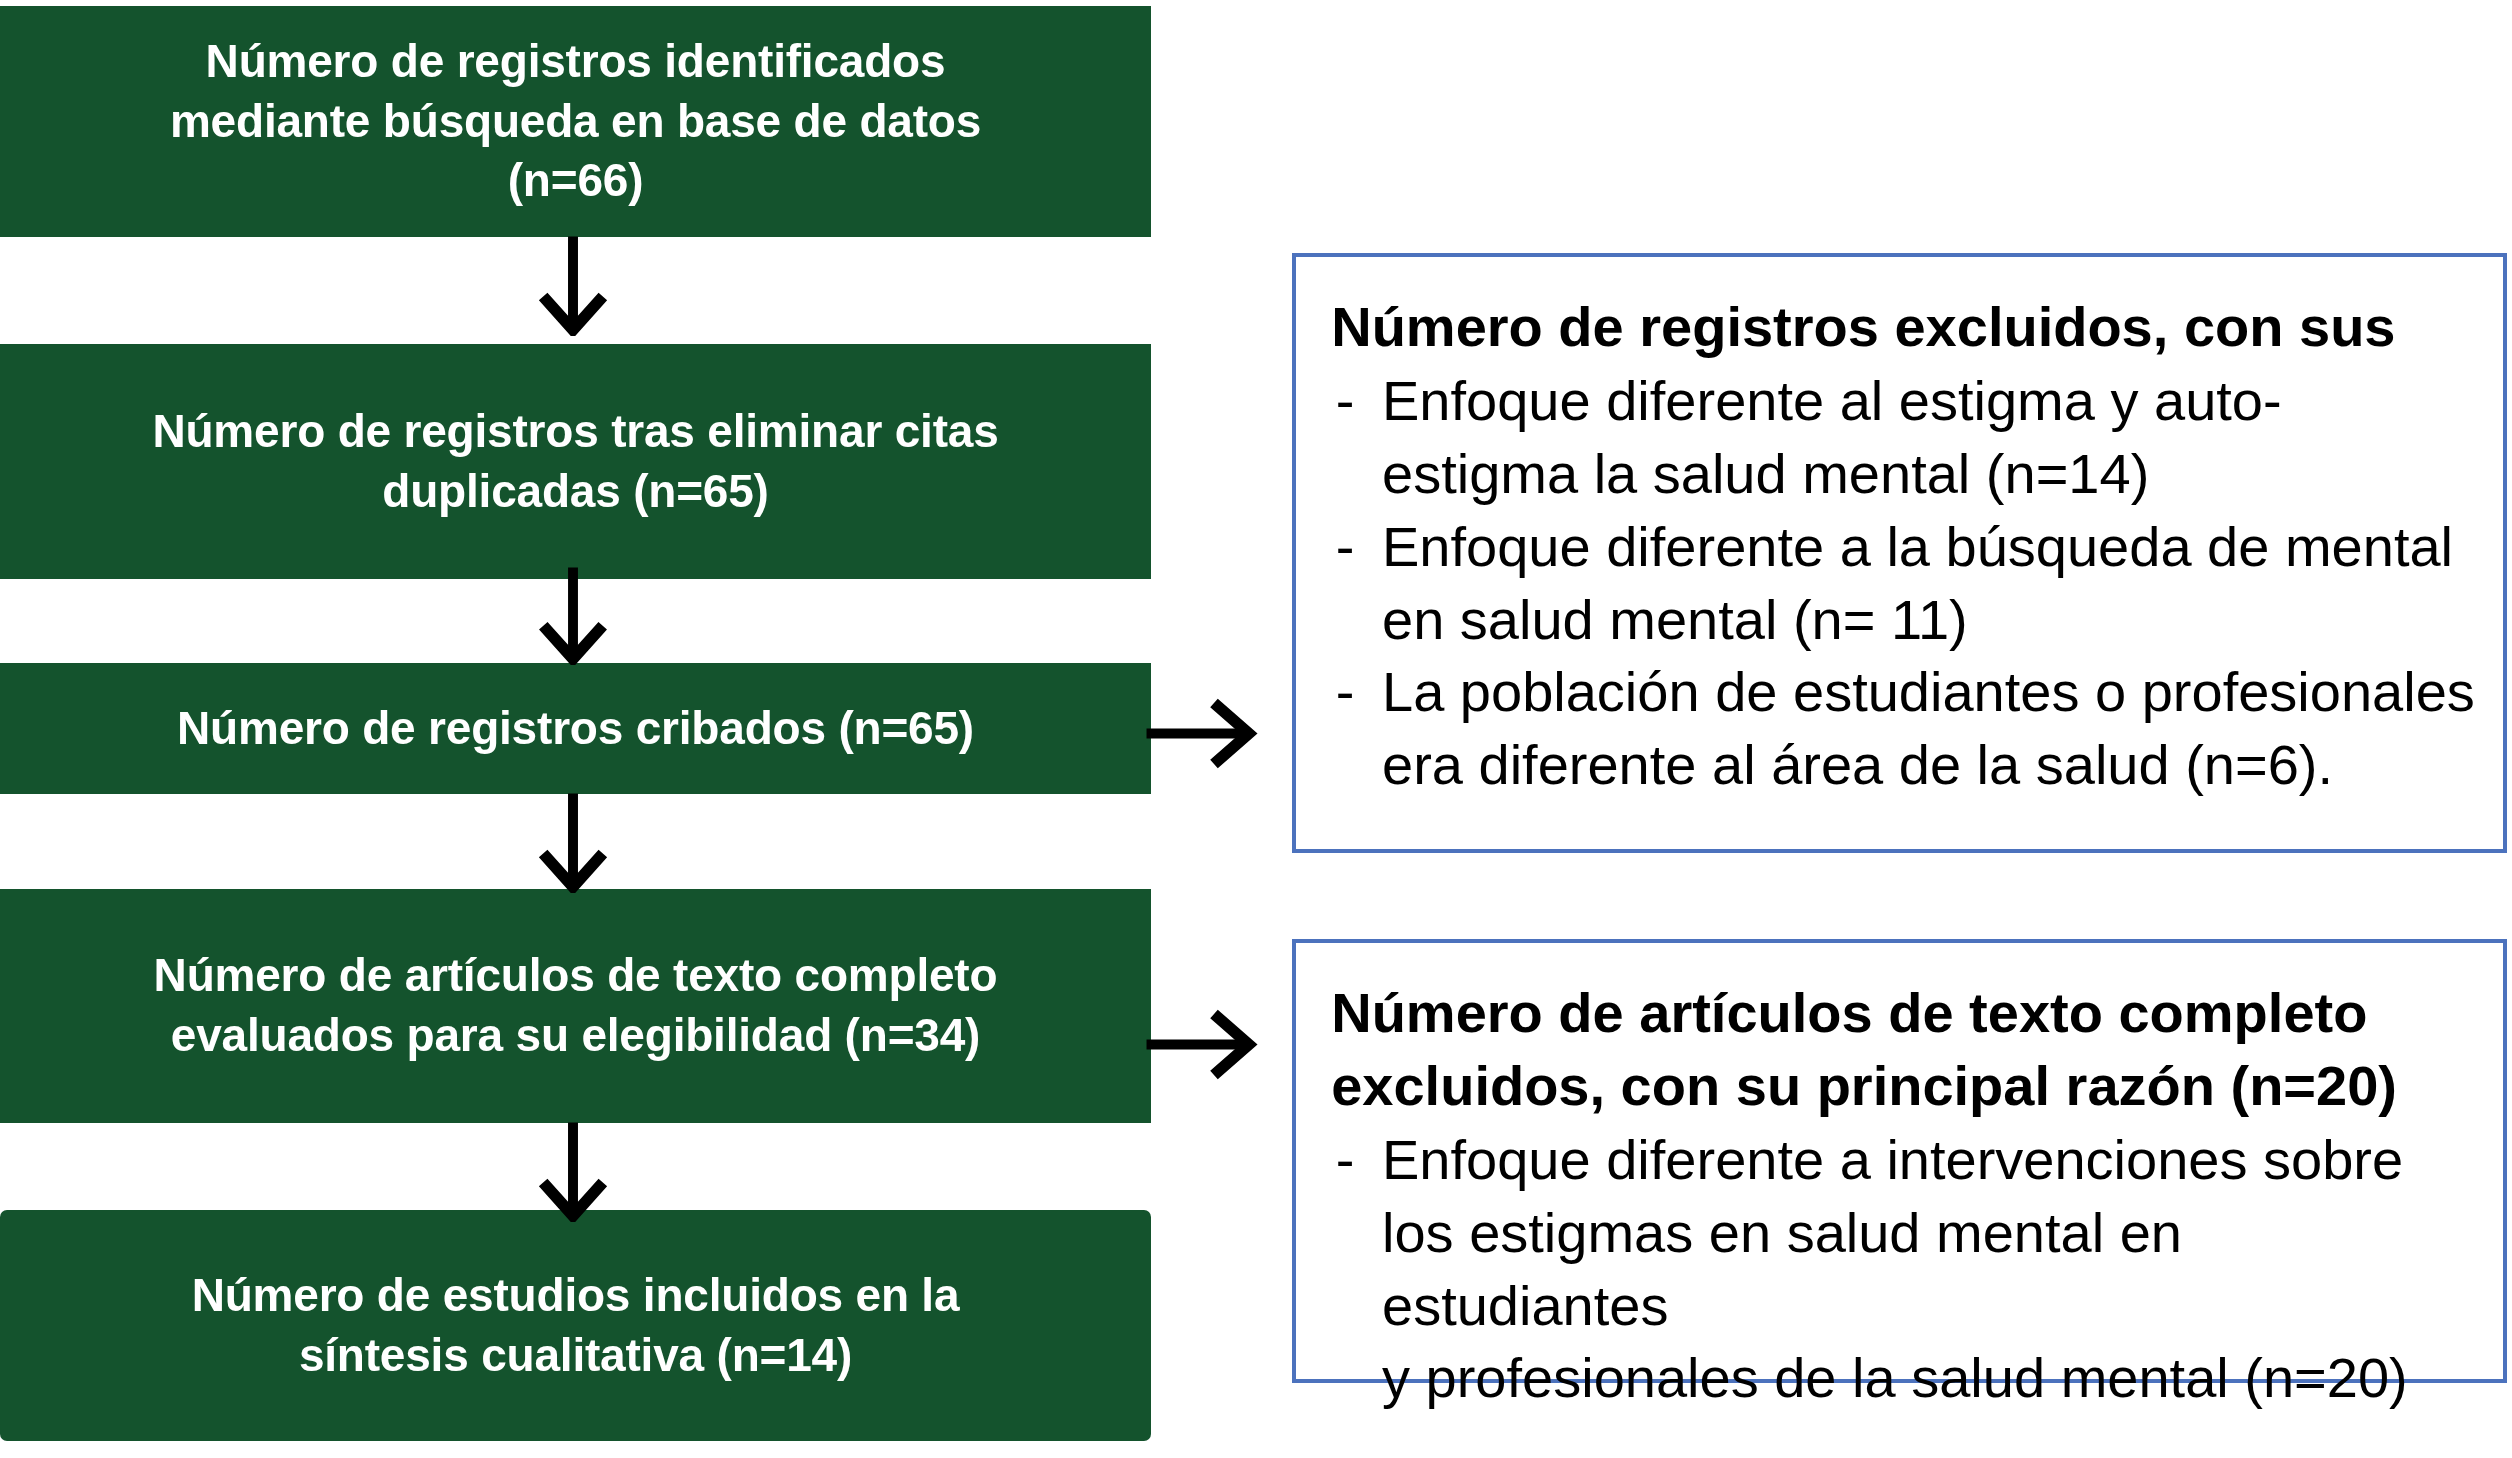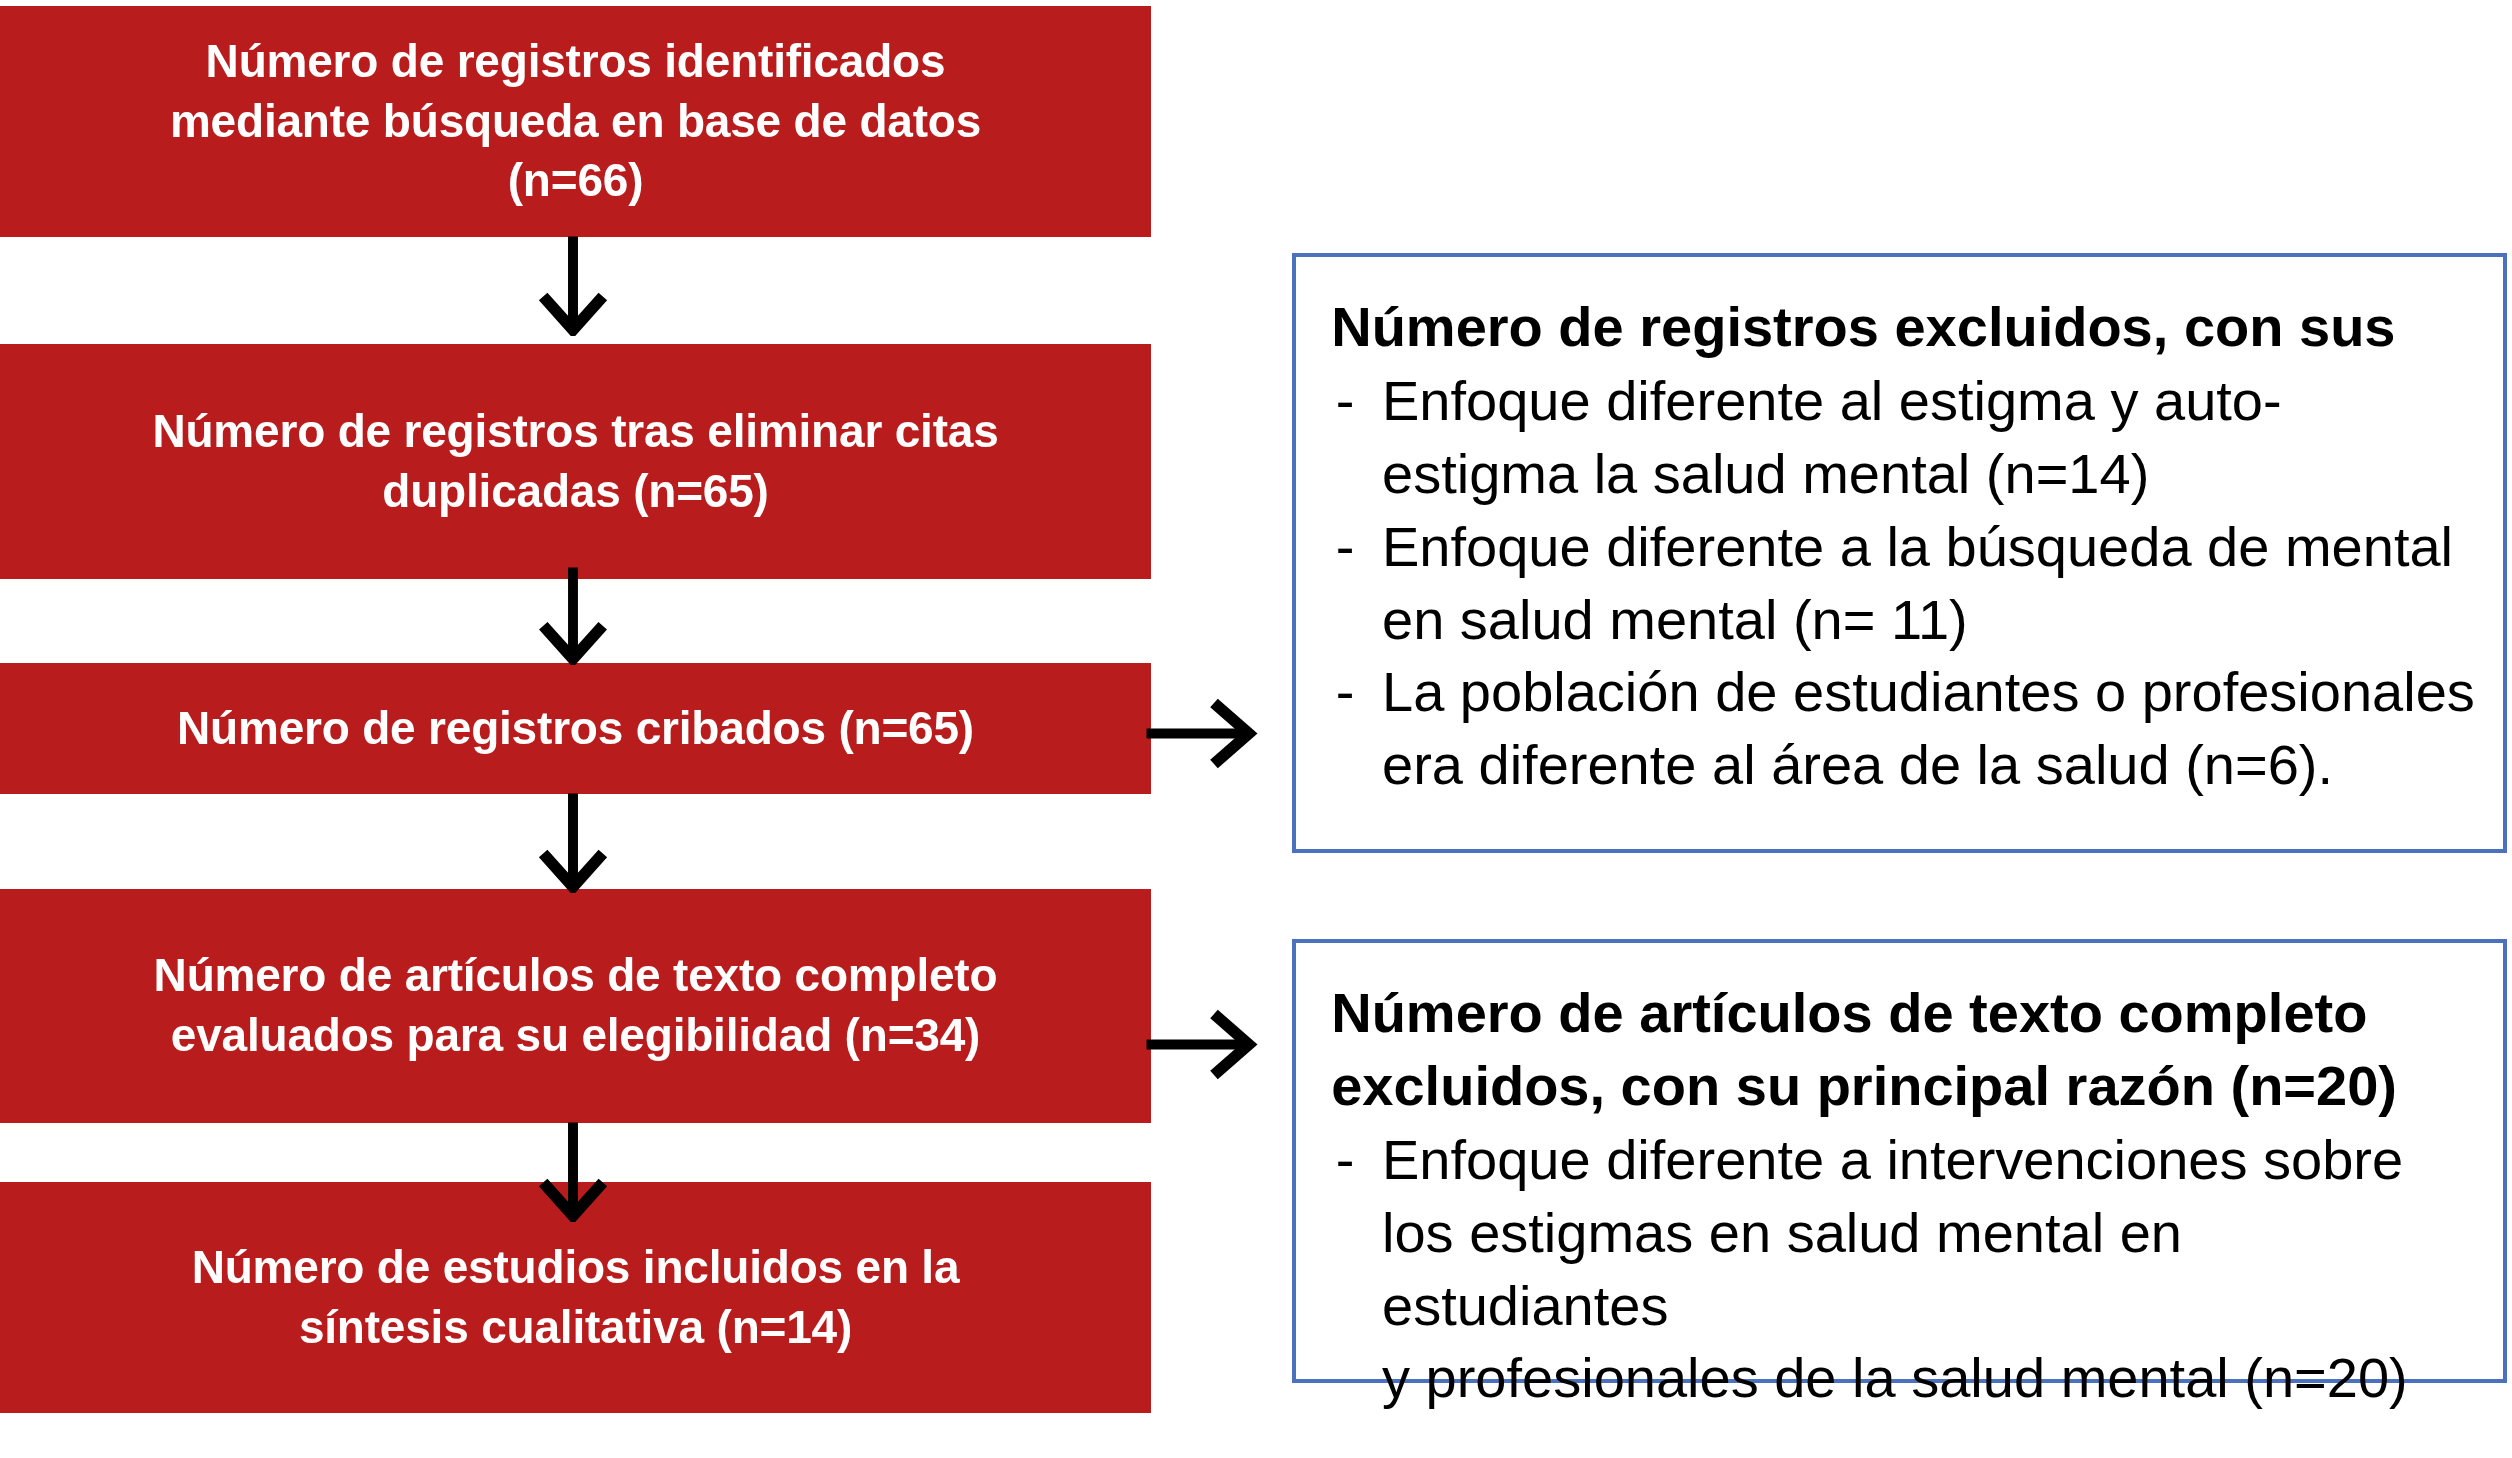--- a/index.html
+++ b/index.html
@@ -17,40 +17,40 @@
   #stage {
     position: absolute;
     left: 0; top: 0;
     width: 2512px;
     height: 1458px;
   }
 
   
   .flow-box {
     position: absolute;
-    background: #b91c1c;
+    background: #14532d;
     color: #ffffff;
     display: flex;
     align-items: center;
     justify-content: center;
     text-align: center;
     font-weight: bold;
     font-size: 46px;
     line-height: 1.30;
     letter-spacing: -0.2px;
     padding: 0 35px;
     box-sizing: border-box;
   }
   .flow-box .txt { display: block; width: 100%; }
 
   #box-identificados { left: 0px;  top: 6.1px;    width: 1151px; height: 231px; }
   #box-duplicados    { left: 0px;  top: 344px;  width: 1151px; height: 235px; }
   #box-cribados      { left: 0px;  top: 663px;  width: 1151px; height: 131px; }
   #box-elegibilidad  { left: 0px;  top: 889px; width: 1151px; height: 234px; }
-  #box-sintesis      { left: 0px;  top: 1182px; width: 1151px; height: 231px; }
+  #box-sintesis      { left: 0px;  top: 1210px; width: 1151px; height: 231px; border-radius: 7px; }
 
   
   .exclusion-box {
     position: absolute;
     background: #ffffff;
     border: 4.6px solid #4C72BD;
     box-sizing: border-box;
     color: #000000;
     padding: 34px 20px 23px 26px;
     font-size: 56px;

